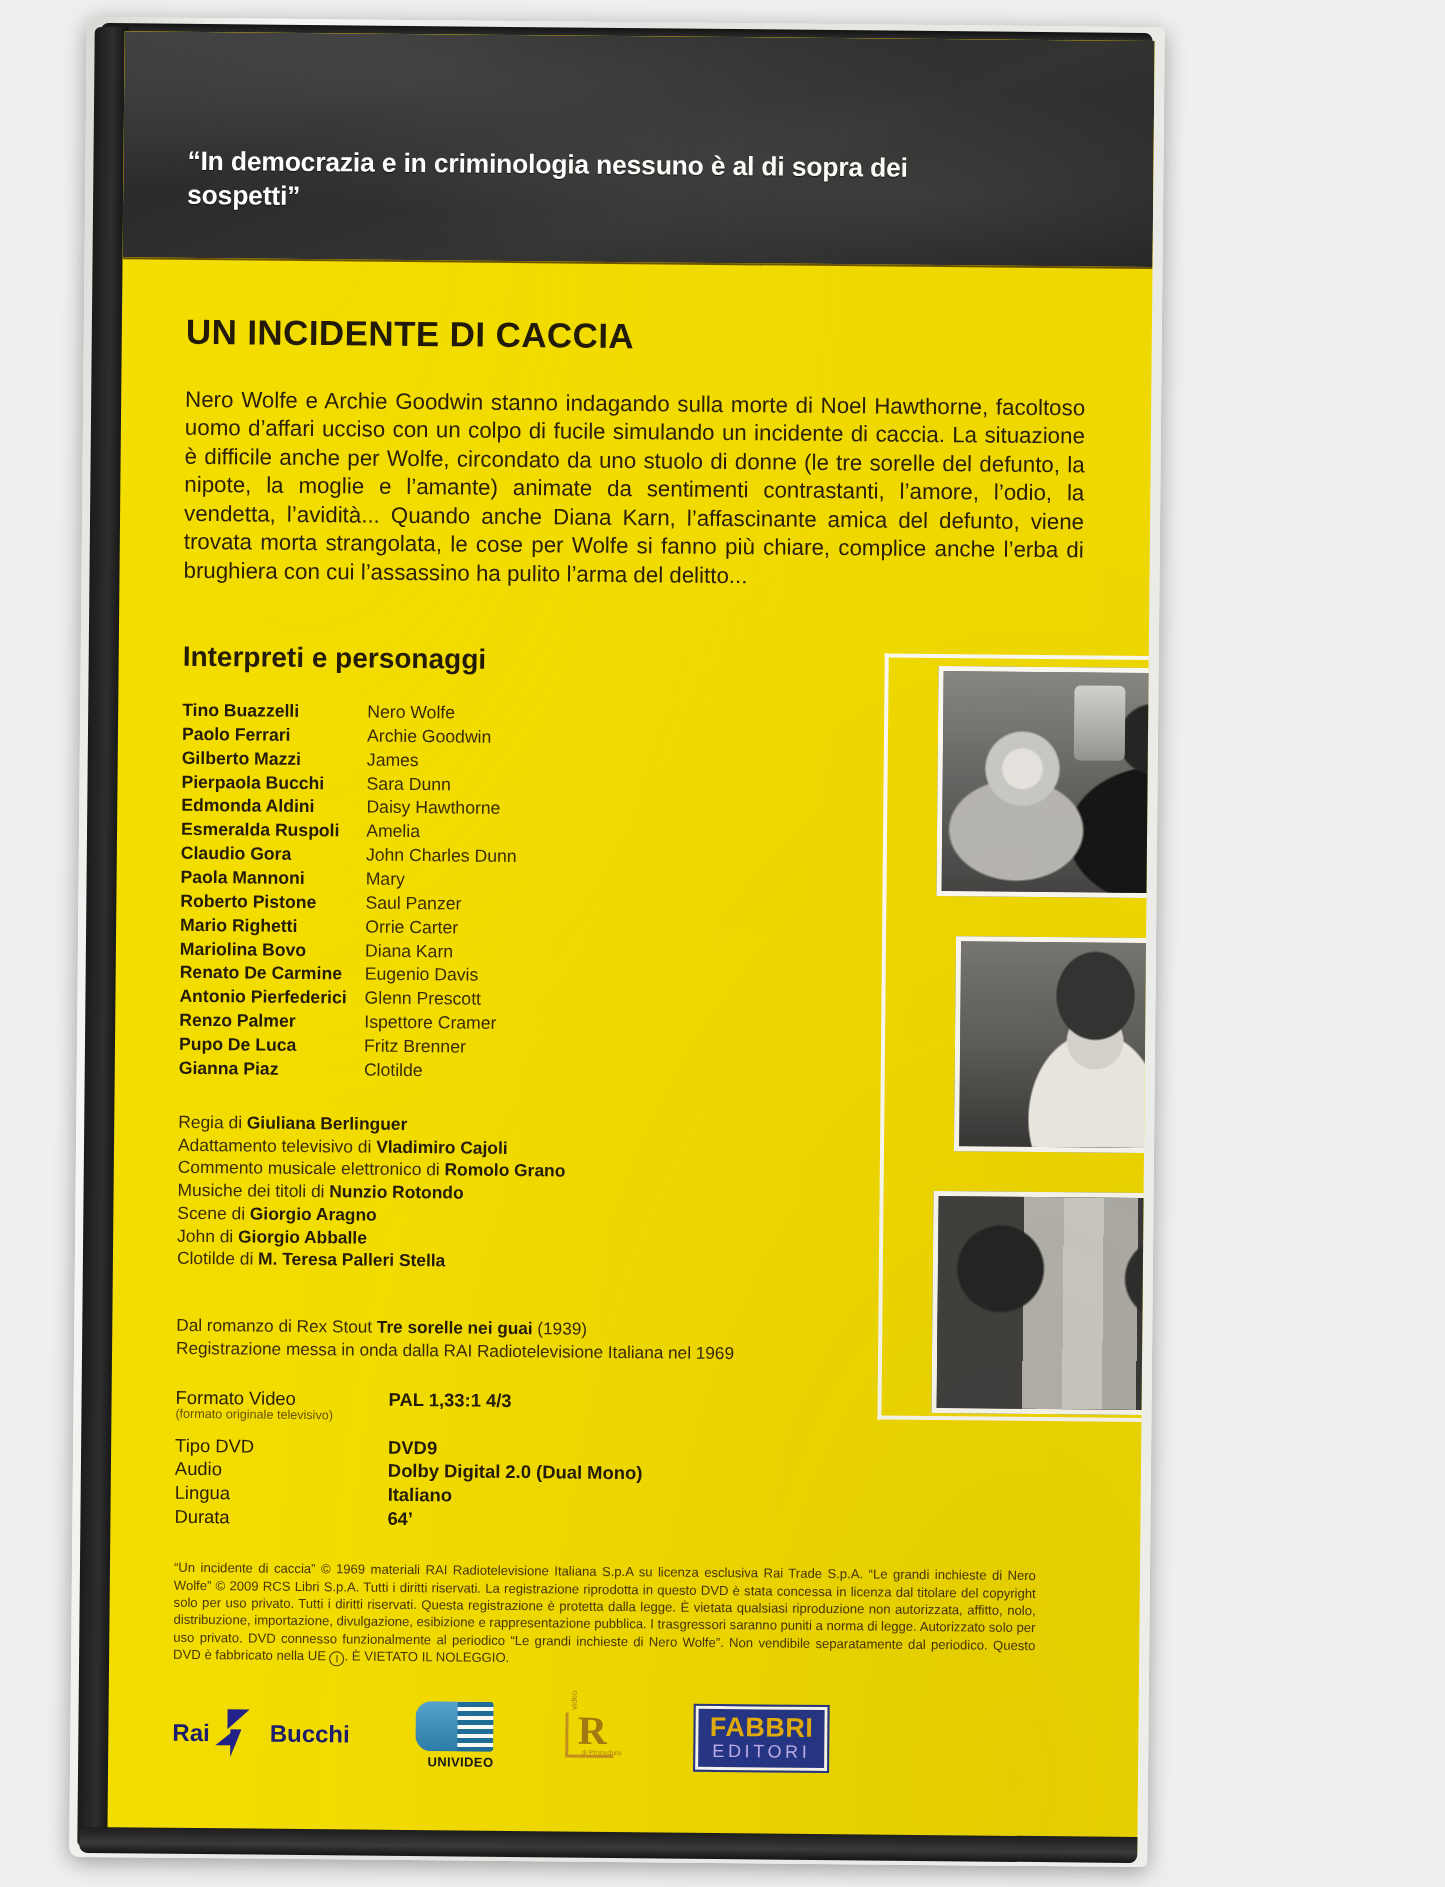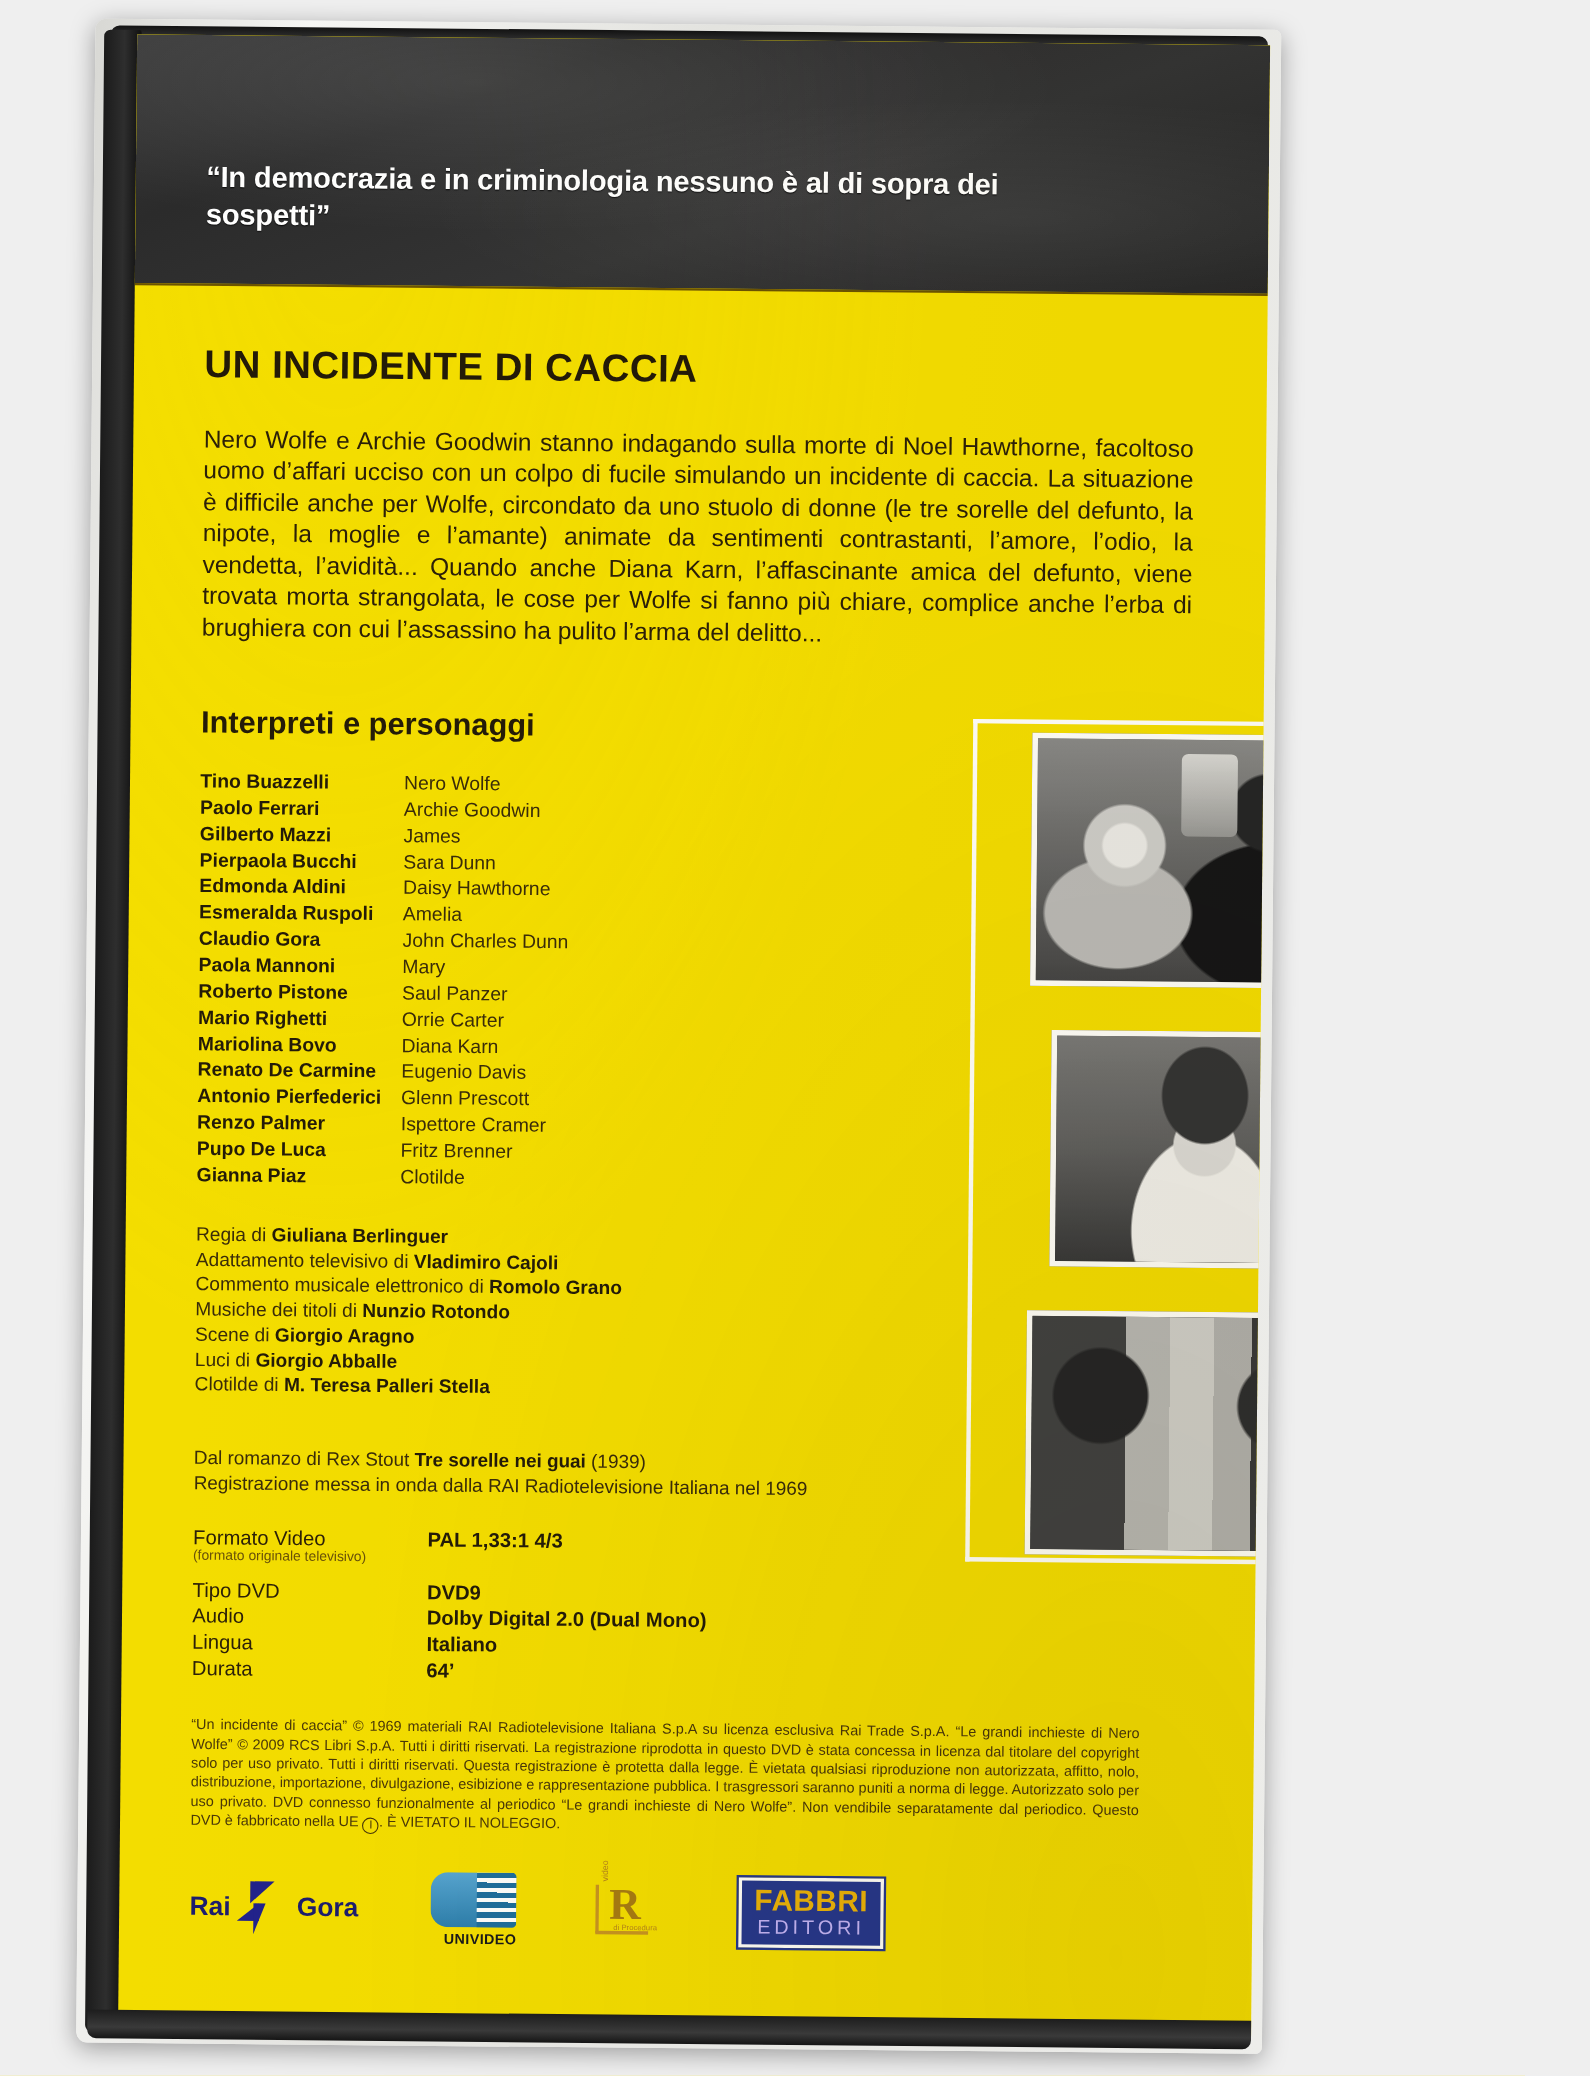--- a/index.html
+++ b/index.html
@@ -456,21 +456,21 @@
                 </tr>
             </tbody>
           </table>
 
           <div class="crew">
             <div><span>Regia di </span><b>Giuliana Berlinguer</b></div>
             <div><span>Adattamento televisivo di </span><b>Vladimiro Cajoli</b></div>
             <div><span>Commento musicale elettronico di </span><b>Romolo Grano</b></div>
             <div><span>Musiche dei titoli di </span><b>Nunzio Rotondo</b></div>
             <div><span>Scene di </span><b>Giorgio Aragno</b></div>
-            <div><span>Luci di </span><b>Giorgio Abballe</b></div>
+            <div><span>John di </span><b>Giorgio Abballe</b></div>
             <div><span>Clotilde di </span><b>M. Teresa Palleri Stella</b></div>
           </div>
         </div>
 
         <div class="mid-right">
           <div class="bracket"></div>
 
           <div class="photo photo-1">
             <div class="still-a"></div>
           </div>
@@ -507,21 +507,21 @@
 
       <div class="logos">
 
         <div class="logo-raitrade">
           <span>Rai</span>
           <span class="rt-mark">
             <i class="t1"></i>
             <i class="t2"></i>
             <i class="t3"></i>
           </span>
-          <span>Gora</span>
+          <span>Bucchi</span>
         </div>
 
         <div class="logo-univideo">
           <div class="uv-mark"></div>
           <div class="uv-text">UNIVIDEO</div>
         </div>
 
         <div class="logo-videor">
           <span class="vr-bar"></span>
           <span class="vr-base"></span>

